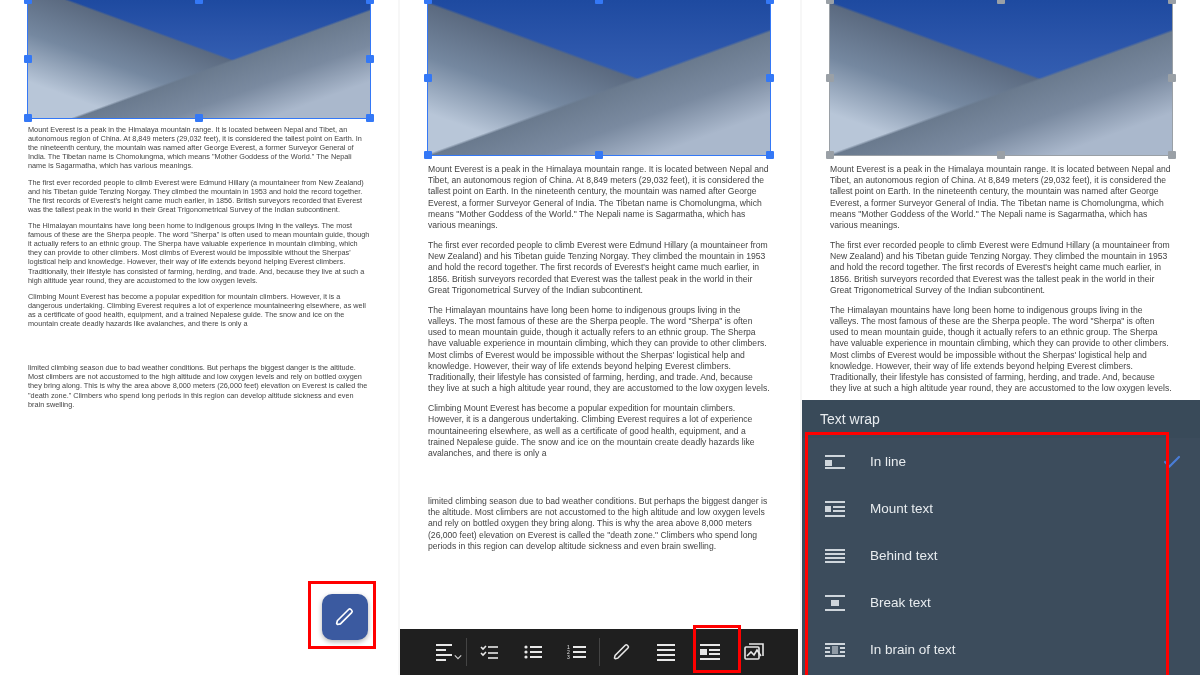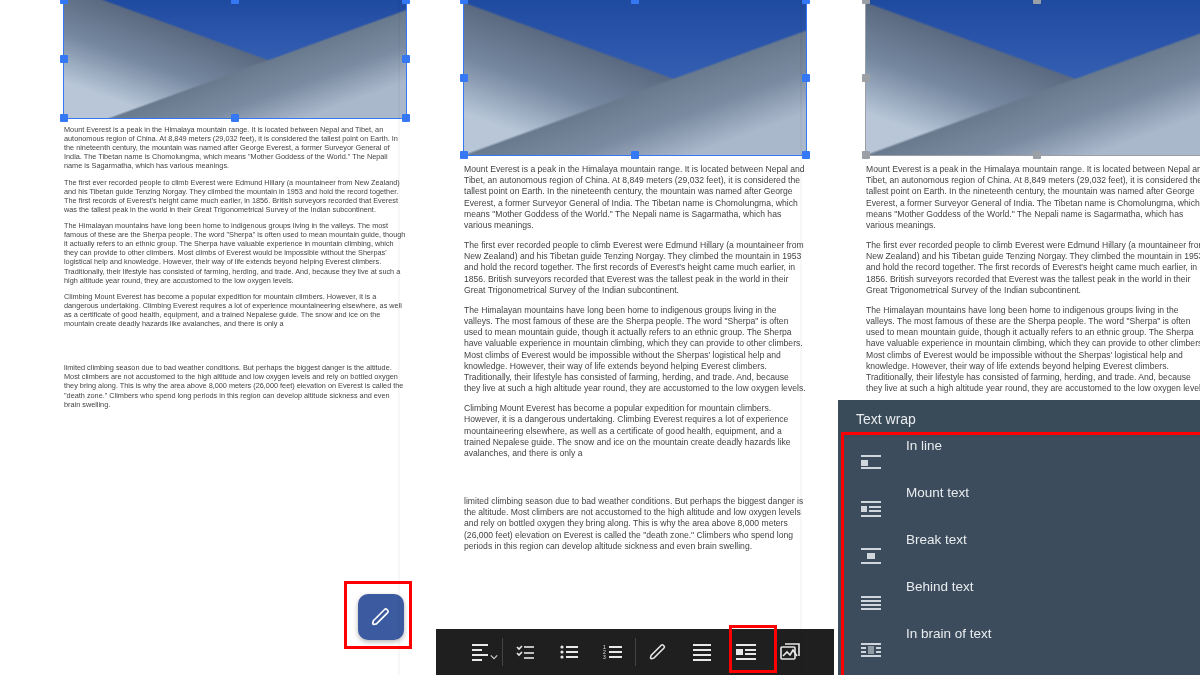--- a/index.html
+++ b/index.html
@@ -10,21 +10,21 @@
     --highlight-red: #ff0000;
     --fab-blue: #3b5aa0;
     --check-blue: #4a7dd6;
     --sel-handle: #3478f6;
     --sky: #2f5aa8;
   }
   html, body { margin: 0; padding: 0; background: #fff; font-family: Arial, Helvetica, sans-serif; }
   .stage { width: 1200px; height: 675px; position: relative; overflow: hidden; }
   .col {
     position: absolute; top: 0; bottom: 0; width: 398px;
-    background: #fff; overflow: hidden; margin-left: 36px;
+    background: #fff; overflow: hidden;
   }
   .c1 { left: 0; }
   .c2 { left: 400px; }
   .c3 { left: 802px; }
   .vline { position: absolute; top: 0; bottom: 0; width: 2px; background: rgba(0,0,0,0.03); }
   .v1 { left: 398px; }
   .v2 { left: 800px; }
 
   .page {
     position: absolute; left: 28px; right: 28px; top: 0;
@@ -87,21 +87,21 @@
   
   .panel {
     position: absolute; left: 0; right: 0; bottom: 0; height: 275px;
     background: var(--panel-bg); color: #e8ecef; display: flex; flex-direction: column;
   }
   .panel-header {
     height: 38px; padding: 0 18px; display: flex; align-items: center;
     font-size: 14px; background: var(--panel-bg2);
   }
   .panel-item {
-    height: 47px; display: flex; padding: 0 18px 0 22px;
+    height: 47px; display: flex; align-items: center; padding: 0 18px 0 22px;
     font-size: 13.5px; gap: 24px;
   }
   .panel-item + .panel-item { }
   .panel-icon { width: 22px; display: flex; align-items: center; justify-content: center; color: #cfd6dc; }
   .panel-label { flex: 1; }
   .panel-check { width: 20px; display: flex; align-items: center; justify-content: center; color: var(--check-blue); }
 
   
   svg { display: block; }
 </style>
@@ -289,40 +289,40 @@
             <rect x="8" y="9" width="12" height="2"></rect>
             <rect x="0" y="14" width="20" height="2"></rect>
           </svg>
         </div>
         <div class="panel-label">Mount text</div>
         <div class="panel-check"></div>
       </div>
 
       <div class="panel-item">
         <div class="panel-icon">
-          <svg width="20" height="16" viewBox="0 0 20 16" fill="#cfd6dc">
-            <rect x="0" y="0" width="20" height="2"></rect>
-            <rect x="6" y="5" width="8" height="6"></rect>
-            <rect x="0" y="14" width="20" height="2"></rect>
-          </svg>
-        </div>
-        <div class="panel-label">Break text</div>
-        <div class="panel-check"></div>
-      </div>
-
-      <div class="panel-item">
-        <div class="panel-icon">
           <svg width="20" height="14" viewBox="0 0 20 14" fill="#cfd6dc">
             <rect x="0" y="0" width="20" height="2"></rect>
             <rect x="0" y="4" width="20" height="2"></rect>
             <rect x="0" y="8" width="20" height="2"></rect>
             <rect x="0" y="12" width="20" height="2"></rect>
           </svg>
         </div>
         <div class="panel-label">Behind text</div>
+        <div class="panel-check"></div>
+      </div>
+
+      <div class="panel-item">
+        <div class="panel-icon">
+          <svg width="20" height="16" viewBox="0 0 20 16" fill="#cfd6dc">
+            <rect x="0" y="0" width="20" height="2"></rect>
+            <rect x="6" y="5" width="8" height="6"></rect>
+            <rect x="0" y="14" width="20" height="2"></rect>
+          </svg>
+        </div>
+        <div class="panel-label">Break text</div>
         <div class="panel-check"></div>
       </div>
 
       <div class="panel-item">
         <div class="panel-icon">
           <svg width="20" height="14" viewBox="0 0 20 14" fill="#cfd6dc">
             <rect x="0" y="0" width="20" height="2"></rect>
             <rect x="0" y="4" width="5" height="2"></rect>
               <rect x="15" y="4" width="5" height="2"></rect>
             <rect x="7" y="3" width="6" height="8" fill="#8f9aa5"></rect>

